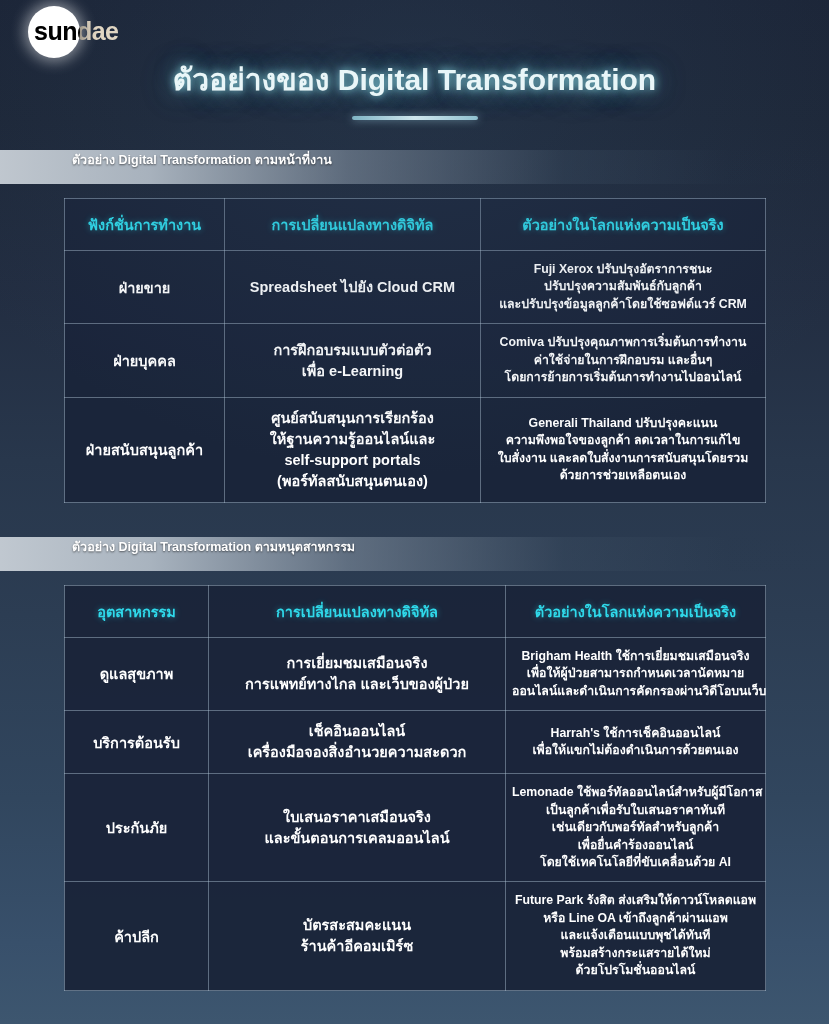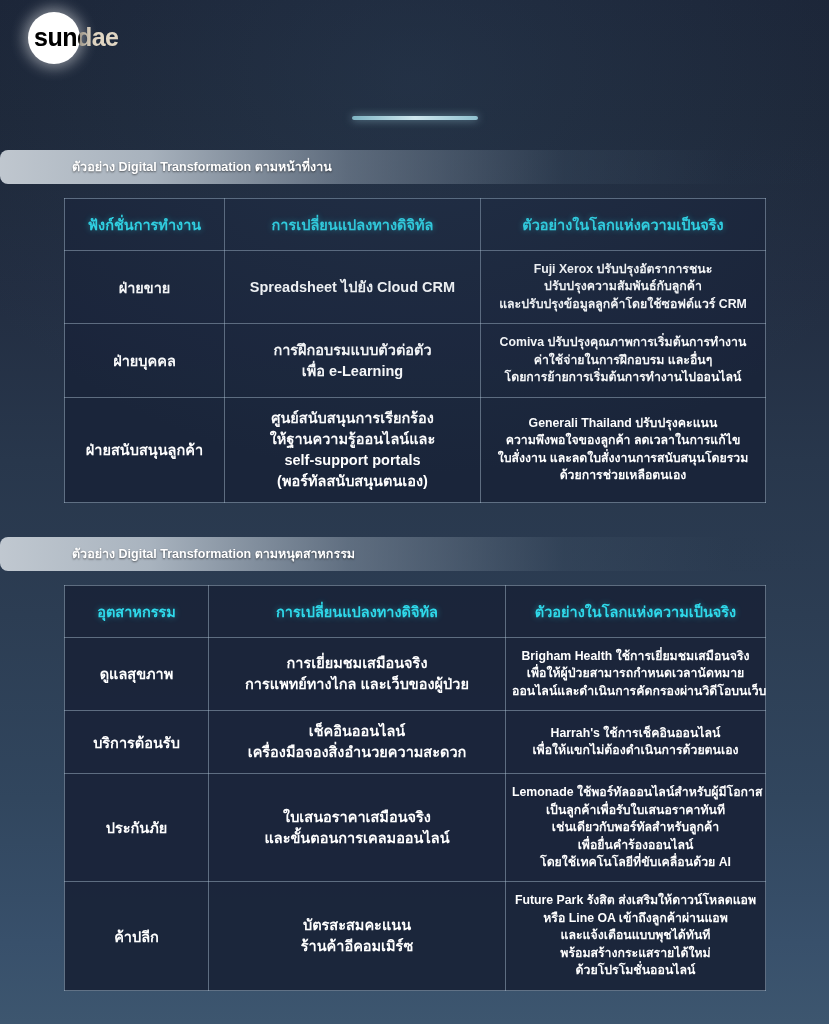--- a/index.html
+++ b/index.html
@@ -25,21 +25,21 @@
   .bg-sheen {
     position:absolute; inset:0;
     background:radial-gradient(ellipse 90% 55% at 50% 8%, rgba(60,90,120,.22) 0%, rgba(0,0,0,0) 70%);
     pointer-events:none;
   }
 
   
   .header { position:relative; height:150px; }
 
   .logo {
-    position:absolute; left:20px; top:12px;
+    position:absolute; left:20px; top:6px;
     width:128px; height:52px;
   }
   .logo-circle {
     position:absolute; left:8px; top:0;
     width:52px; height:52px; border-radius:50%;
     background:#ffffff;
     box-shadow:0 0 14px 4px rgba(255,255,255,.45);
   }
   .logo-text {
     position:absolute; left:14px; top:11px;
@@ -66,21 +66,21 @@
   .section-bar {
     position:relative;
     height:34px;
     background:linear-gradient(90deg,
       rgba(205,212,219,.92) 0%,
       rgba(186,196,206,.88) 18%,
       rgba(128,142,158,.62) 42%,
       rgba(66,84,104,.30) 68%,
       rgba(40,56,76,.06) 88%,
       rgba(30,44,62,0) 100%);
-    display:flex; align-items:center;border-radius:8px;
+    display:flex; 
   }
   .section-bar-label {
     margin-left:72px;
     font-size:12.5px; font-weight:bold;
     color:#ffffff;
     text-shadow:0 1px 2px rgba(0,0,0,.55);
     white-space:nowrap;
   }
 
   
@@ -126,20 +126,21 @@
 </head>
 <body>
 
 <div class="bg-sheen"></div>
 
 <div class="header">
   <div class="logo">
     <div class="logo-circle"></div>
     <div class="logo-text">sundae</div>
   </div>
+  <div class="page-title">ตัวอย่างของ Digital Transformation</div>
   <div class="title-rule"></div>
 </div>
 
 <div class="section-bar">
   <div class="section-bar-label">ตัวอย่าง Digital Transformation ตามหน้าที่งาน</div>
 </div>
 <div class="spacer-a"></div>
 <div class="table-wrap">
   <table class="dt t1">
     <colgroup>

